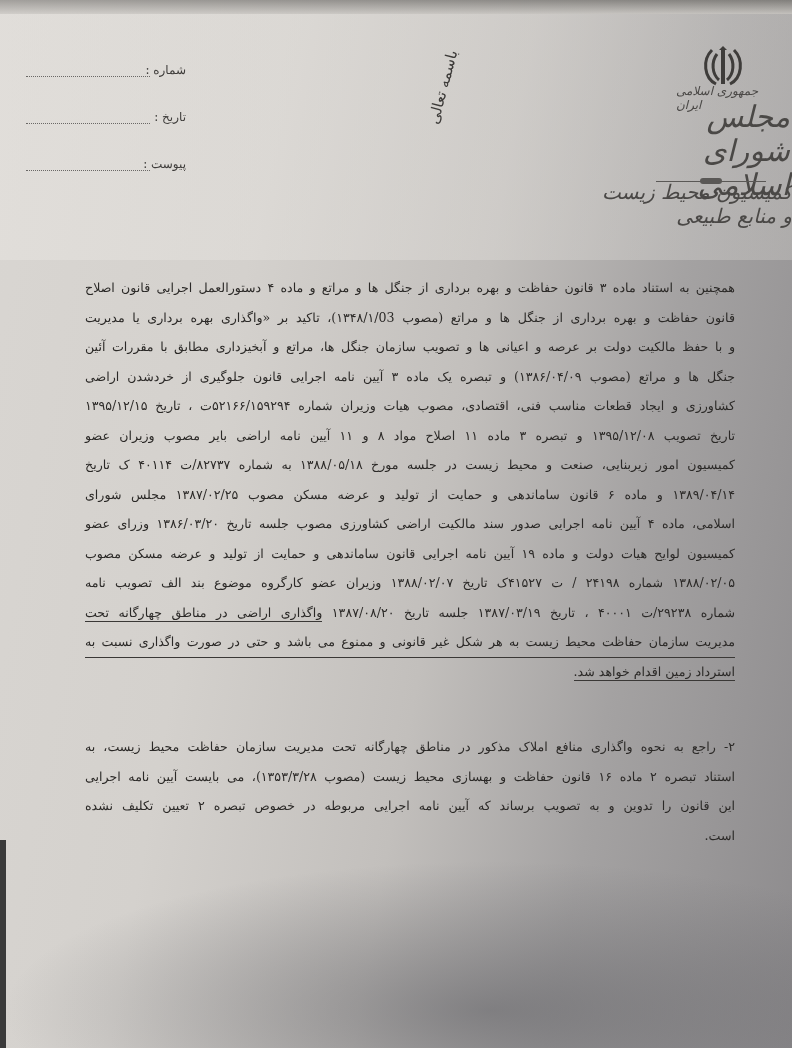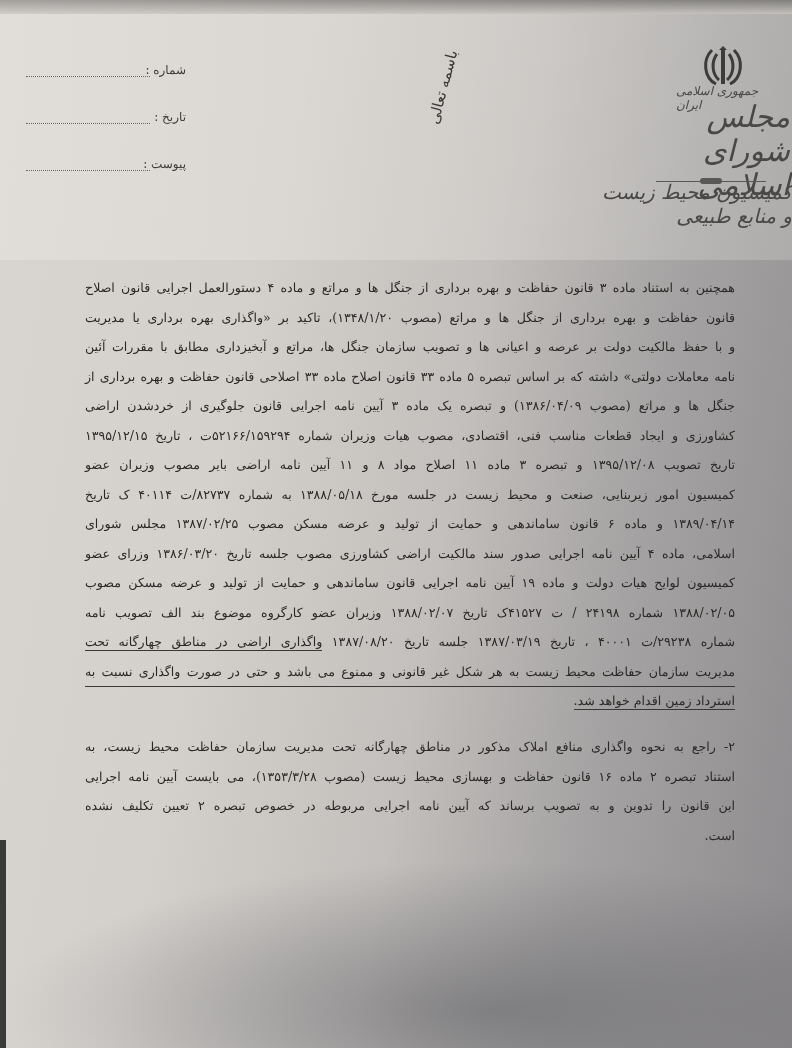--- a/index.html
+++ b/index.html
@@ -87,23 +87,22 @@
     <span class="meta-label">تاریخ :</span>
     <span class="meta-line"></span>
   </div>
   <div class="meta-row" style="top:157px;">
     <span class="meta-label">پیوست :</span>
     <span class="meta-line"></span>
   </div>
 
   <div class="body-text" style="top:273px;">
     <div class="line">همچنین به استناد ماده ۳ قانون حفاظت و بهره برداری از جنگل ها و مراتع و ماده ۴ دستورالعمل اجرایی قانون اصلاح</div>
-    <div class="line">قانون حفاظت و بهره برداری از جنگل ها و مراتع (مصوب ۱۳۴۸/۱/۲۰)، تاکید بر «واگذاری بهره برداری یا مدیریت</div>
+    <div class="line">قانون حفاظت و بهره برداری از جنگل ها و مراتع (مصوب ۱۳۴۸/۱/03)، تاکید بر «واگذاری بهره برداری یا مدیریت</div>
     <div class="line">و با حفظ مالکیت دولت بر عرصه و اعیانی ها و تصویب سازمان جنگل ها، مراتع و آبخیزداری مطابق با مقررات آئین</div>
-    <div class="line">نامه معاملات دولتی» داشته که بر اساس تبصره ۵ ماده ۳۳ قانون اصلاح ماده ۳۳ اصلاحی قانون حفاظت و بهره برداری از</div>
     <div class="line">جنگل ها و مراتع (مصوب ۱۳۸۶/۰۴/۰۹) و تبصره یک ماده ۳ آیین نامه اجرایی قانون جلوگیری از خردشدن اراضی</div>
     <div class="line">کشاورزی و ایجاد قطعات مناسب فنی، اقتصادی، مصوب هیات وزیران شماره ۵۲۱۶۶/۱۵۹۲۹۴ت ، تاریخ ۱۳۹۵/۱۲/۱۵</div>
     <div class="line">تاریخ تصویب ۱۳۹۵/۱۲/۰۸ و تبصره ۳ ماده ۱۱ اصلاح مواد ۸ و ۱۱ آیین نامه اراضی بایر مصوب وزیران عضو</div>
     <div class="line">کمیسیون امور زیربنایی، صنعت و محیط زیست در جلسه مورخ ۱۳۸۸/۰۵/۱۸ به شماره ۸۲۷۳۷/ت ۴۰۱۱۴ ک تاریخ</div>
     <div class="line">۱۳۸۹/۰۴/۱۴ و ماده ۶ قانون ساماندهی و حمایت از تولید و عرضه مسکن مصوب ۱۳۸۷/۰۲/۲۵ مجلس شورای</div>
     <div class="line">اسلامی، ماده ۴ آیین نامه اجرایی صدور سند مالکیت اراضی کشاورزی مصوب جلسه تاریخ ۱۳۸۶/۰۳/۲۰ وزرای عضو</div>
     <div class="line">کمیسیون لوایح هیات دولت و ماده ۱۹ آیین نامه اجرایی قانون ساماندهی و حمایت از تولید و عرضه مسکن مصوب</div>
     <div class="line">۱۳۸۸/۰۲/۰۵ شماره ۲۴۱۹۸ / ت ۴۱۵۲۷ک تاریخ ۱۳۸۸/۰۲/۰۷ وزیران عضو کارگروه موضوع بند الف تصویب نامه</div>
     <div class="line">
       <span>شماره ۲۹۲۳۸/ت ۴۰۰۰۱ ، تاریخ ۱۳۸۷/۰۳/۱۹ جلسه تاریخ ۱۳۸۷/۰۸/۲۰</span>

